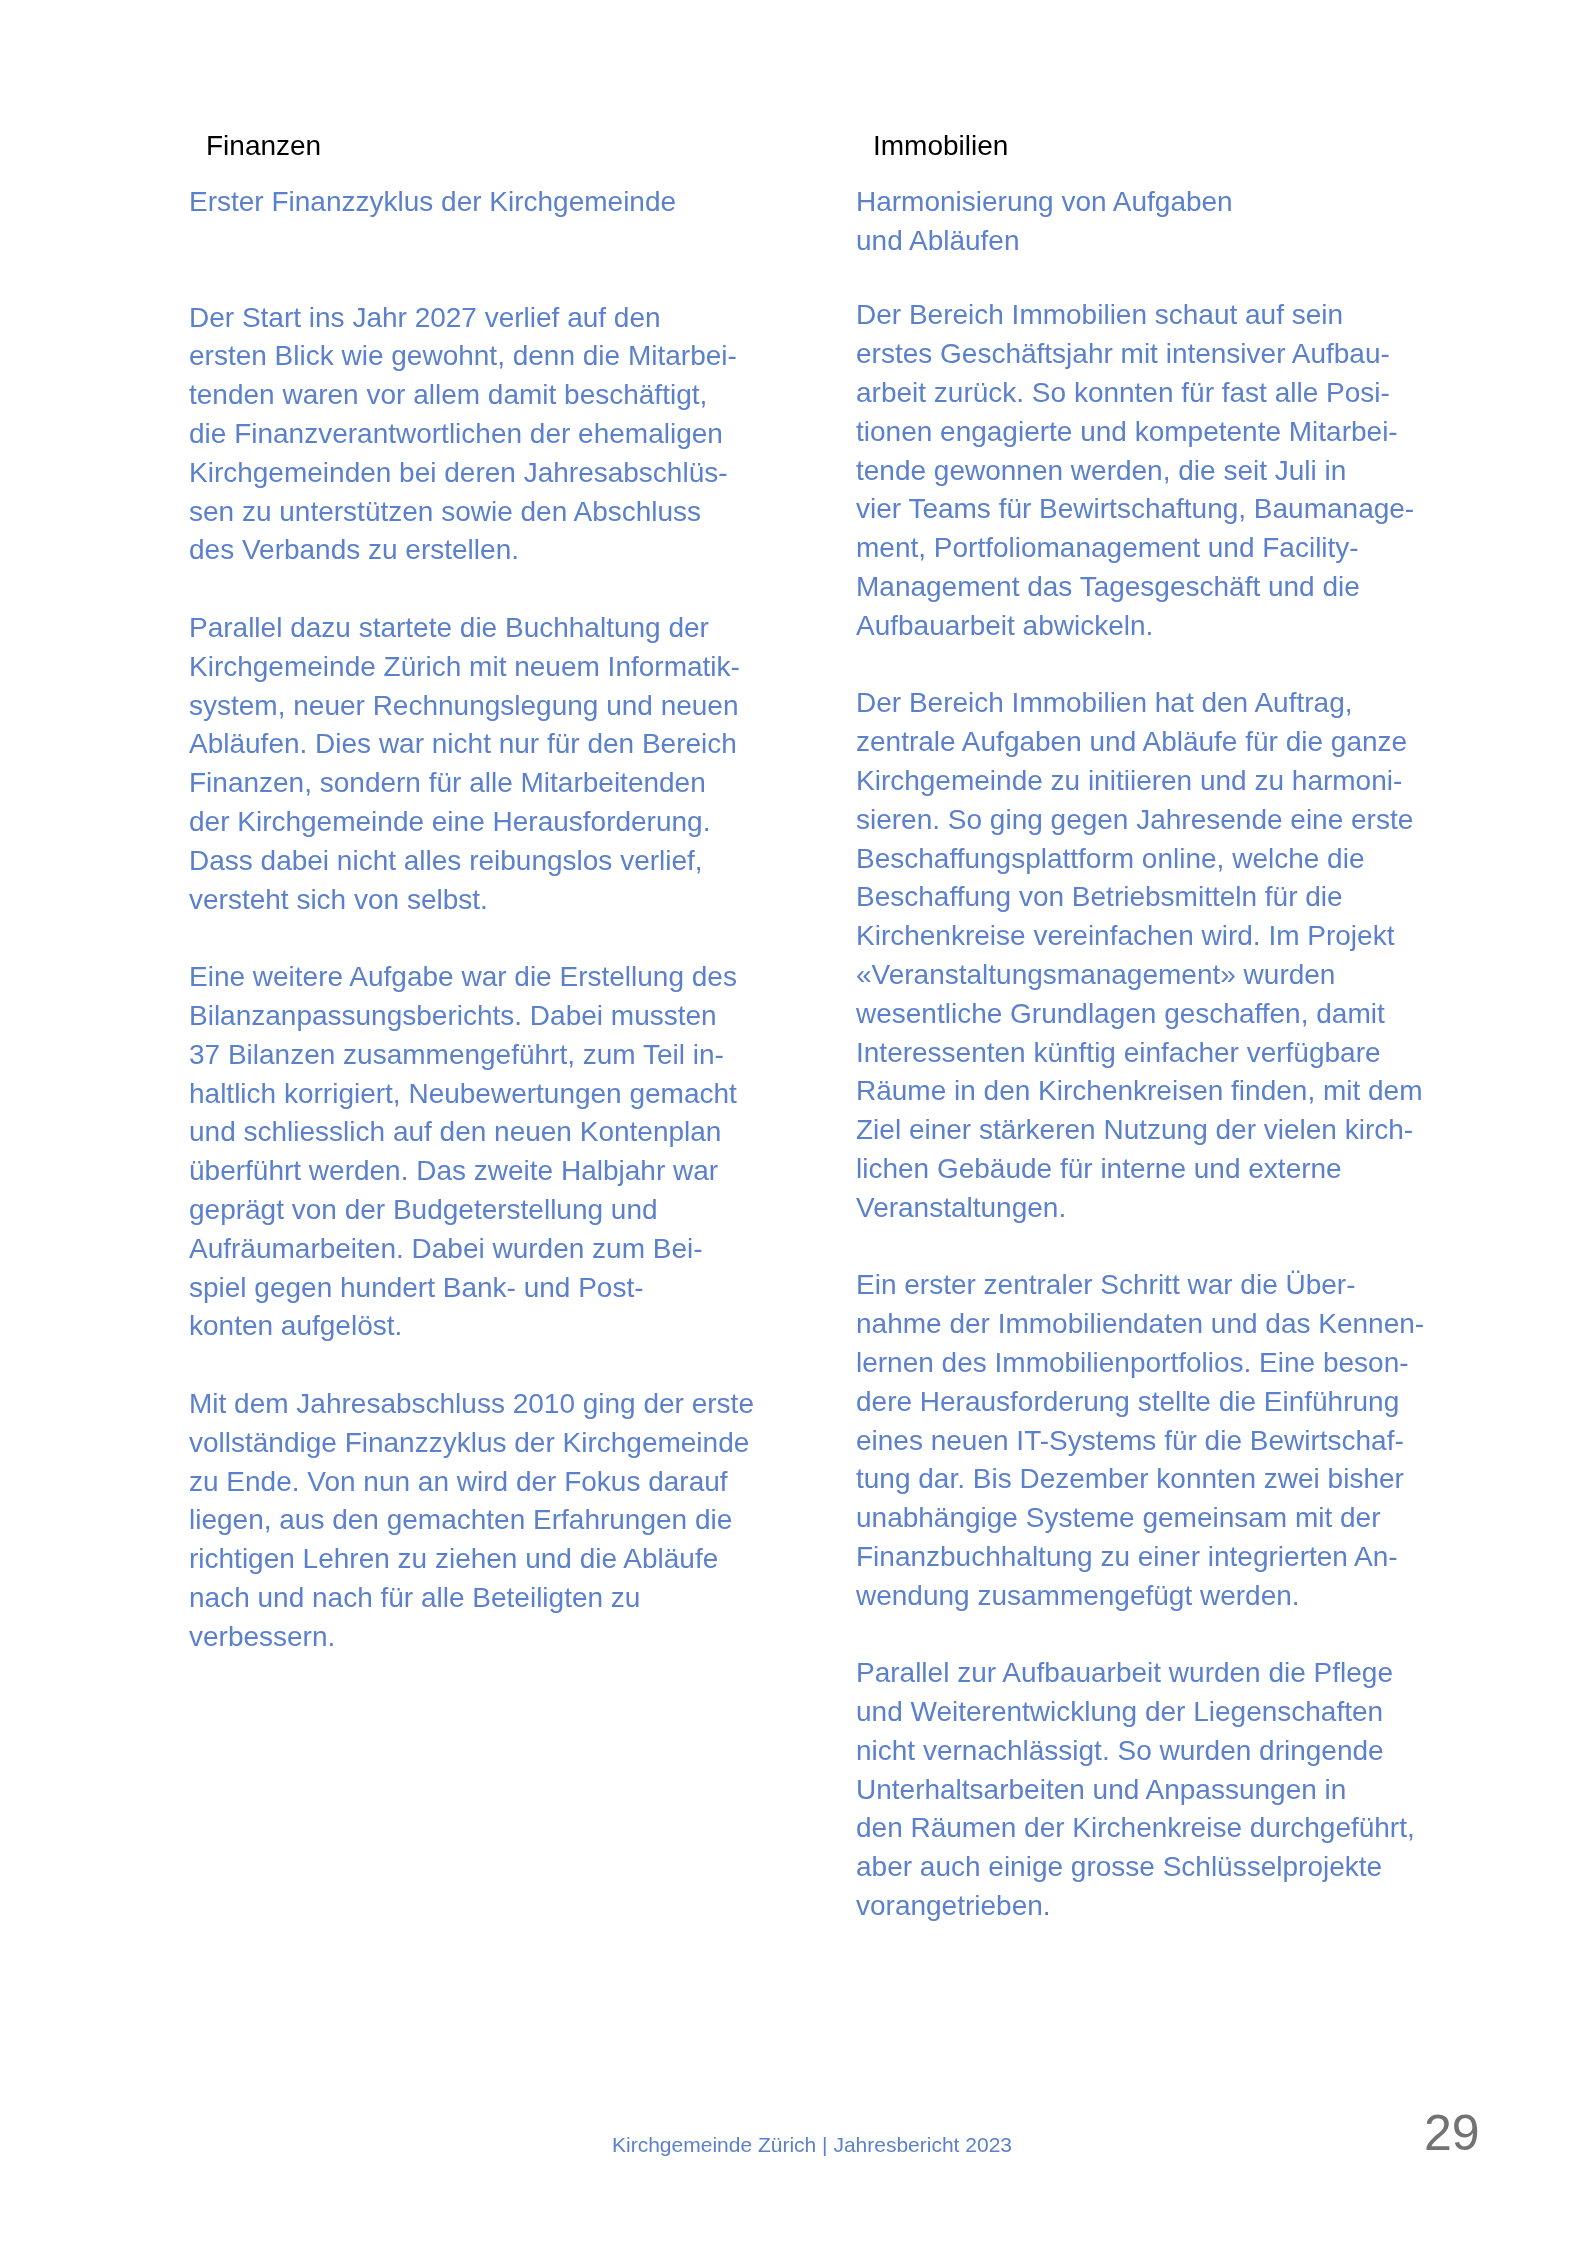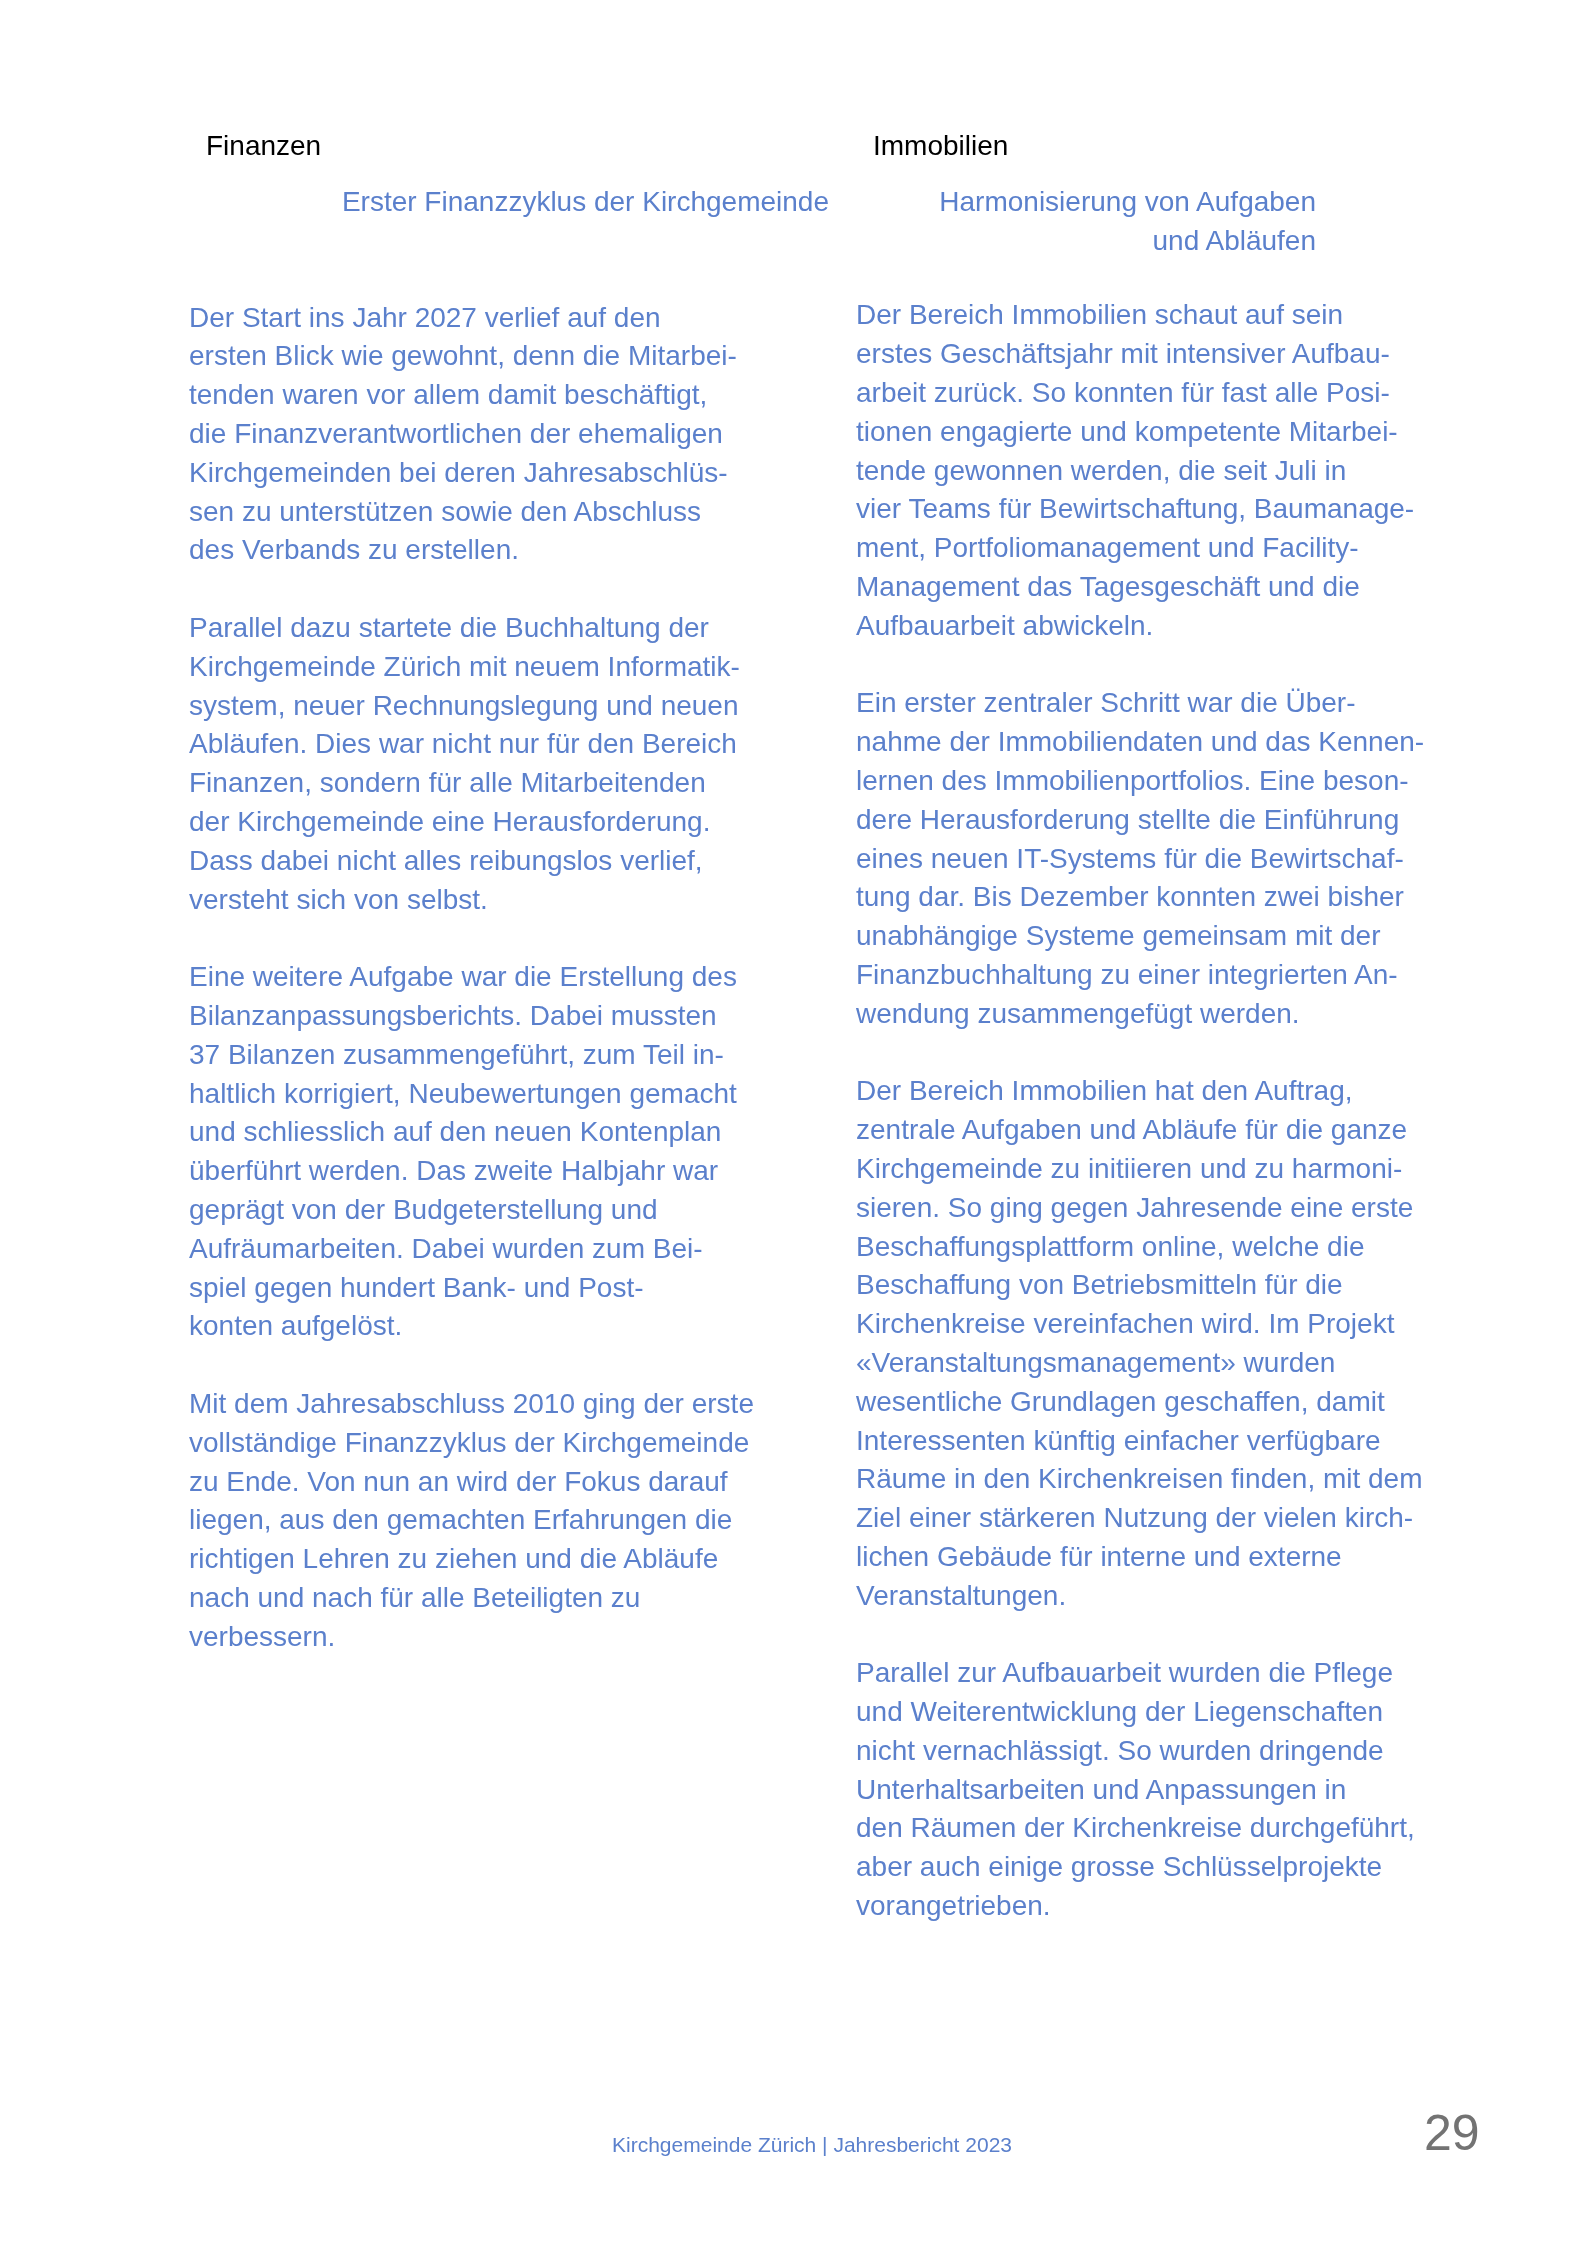--- a/index.html
+++ b/index.html
@@ -9,21 +9,21 @@
       position: absolute;
       top: 110px;
       font-family: "Liberation Sans", sans-serif;
       font-size: 28px;
       line-height: 38.8px;
       color: #5b80cc;
     }
     .col-left { left: 189px; width: 640px; }
     .col-right { left: 856px; width: 640px; }
     .section-title { color: #000000; margin: 17px; font-weight: normal; font-size: 28px; line-height: 38.8px; }
-    .section-subtitle { color: #5b80cc; margin: 0; font-weight: normal; font-size: 28px; line-height: 38.8px; text-align: right; }
+    .section-subtitle { color: #5b80cc; margin: 0; font-weight: normal; font-size: 28px; line-height: 38.8px; }
     .col-left .section-subtitle { margin-bottom: 77px; }
     .col-right .section-subtitle { margin-bottom: 38px; width: 460px; }
     .para { margin: 0 0 38.8px 0; white-space: pre-line; }
     .footer-text {
       position: absolute; left: 612px; top: 2133px;
       font-family: "Liberation Sans", sans-serif;
       font-size: 21px; color: #5b80cc;
     }
     .page-number {
       position: absolute; left: 1424px; top: 2104px;
@@ -79,43 +79,43 @@
 und Abläufen</h3>
     <p class="para">Der Bereich Immobilien schaut auf sein
 erstes Geschäftsjahr mit intensiver Aufbau-
 arbeit zurück. So konnten für fast alle Posi-
 tionen engagierte und kompetente Mitarbei-
 tende gewonnen werden, die seit Juli in
 vier Teams für Bewirtschaftung, Baumanage-
 ment, Portfoliomanagement und Facility-
 Management das Tagesgeschäft und die
 Aufbauarbeit abwickeln.</p>
-    <p class="para">Ein erster zentraler Schritt war die Über-
-nahme der Immobiliendaten und das Kennen-
-lernen des Immobilienportfolios. Eine beson-
-dere Herausforderung stellte die Einführung
-eines neuen IT-Systems für die Bewirtschaf-
-tung dar. Bis Dezember konnten zwei bisher
-unabhängige Systeme gemeinsam mit der
-Finanzbuchhaltung zu einer integrierten An-
-wendung zusammengefügt werden.</p>
     <p class="para">Der Bereich Immobilien hat den Auftrag,
 zentrale Aufgaben und Abläufe für die ganze
 Kirchgemeinde zu initiieren und zu harmoni-
 sieren. So ging gegen Jahresende eine erste
 Beschaffungsplattform online, welche die
 Beschaffung von Betriebsmitteln für die
 Kirchenkreise vereinfachen wird. Im Projekt
 «Veranstaltungsmanagement» wurden
 wesentliche Grundlagen geschaffen, damit
 Interessenten künftig einfacher verfügbare
 Räume in den Kirchenkreisen finden, mit dem
 Ziel einer stärkeren Nutzung der vielen kirch-
 lichen Gebäude für interne und externe
 Veranstaltungen.</p>
+    <p class="para">Ein erster zentraler Schritt war die Über-
+nahme der Immobiliendaten und das Kennen-
+lernen des Immobilienportfolios. Eine beson-
+dere Herausforderung stellte die Einführung
+eines neuen IT-Systems für die Bewirtschaf-
+tung dar. Bis Dezember konnten zwei bisher
+unabhängige Systeme gemeinsam mit der
+Finanzbuchhaltung zu einer integrierten An-
+wendung zusammengefügt werden.</p>
     <p class="para">Parallel zur Aufbauarbeit wurden die Pflege
 und Weiterentwicklung der Liegenschaften
 nicht vernachlässigt. So wurden dringende
 Unterhaltsarbeiten und Anpassungen in
 den Räumen der Kirchenkreise durchgeführt,
 aber auch einige grosse Schlüsselprojekte
 vorangetrieben.</p>
   </div>
 
   <div class="footer-text">Kirchgemeinde Zürich | Jahresbericht 2023</div>

